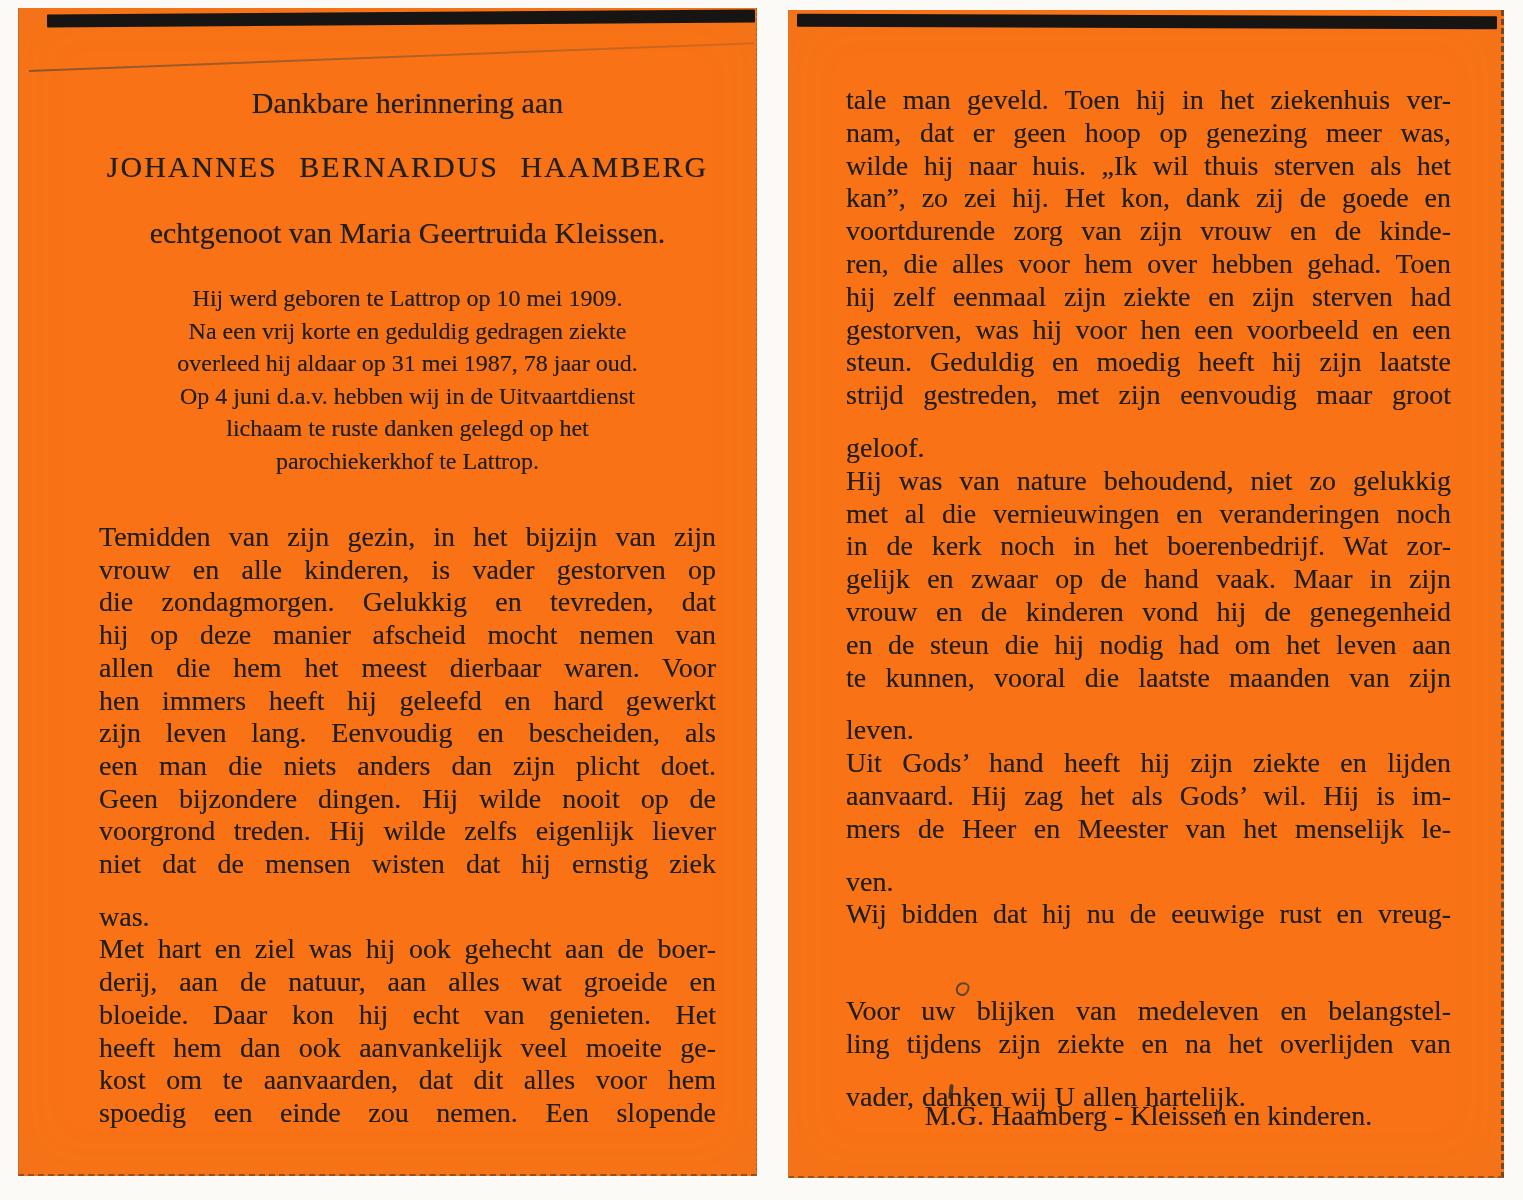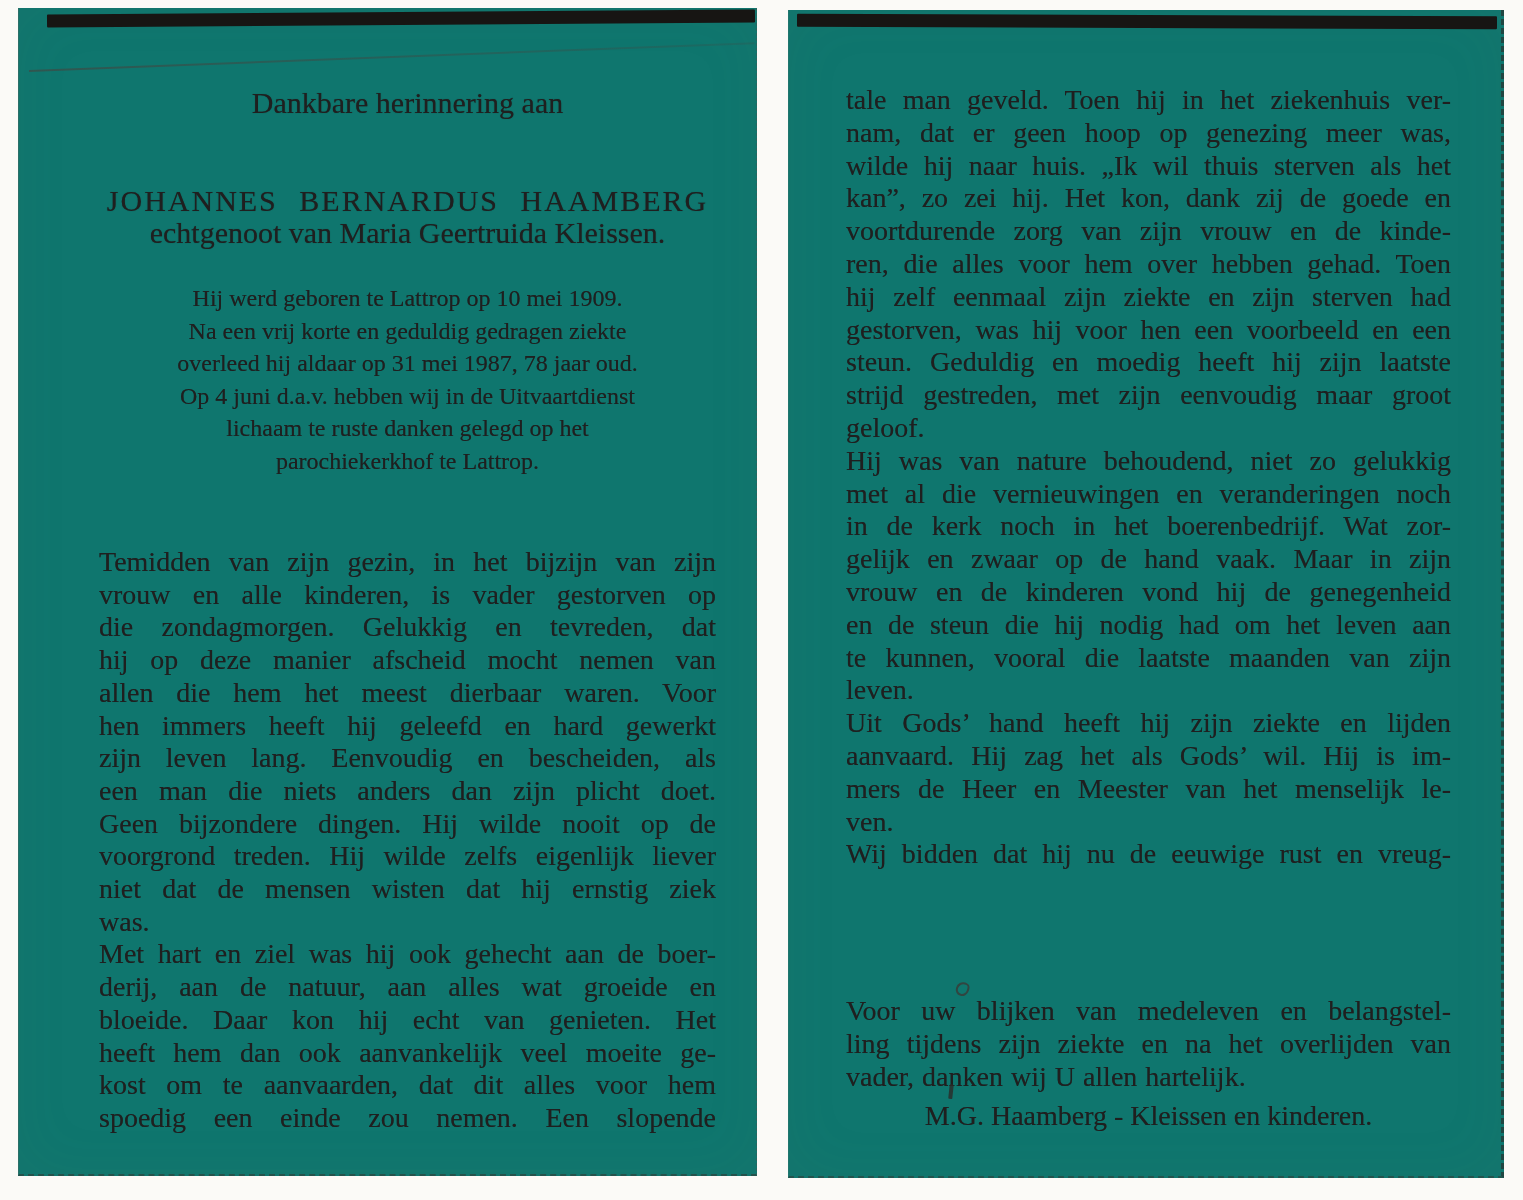--- a/index.html
+++ b/index.html
@@ -3,21 +3,21 @@
 <meta charset="utf-8">
 <style>
   html,body{margin:0;padding:0;}
   body{
     width:1523px;height:1200px;position:relative;overflow:hidden;
     background:#fbfaf7;
     font-family:"Liberation Serif","DejaVu Serif",serif;
     color:#1f1f1f;
   }
   .page{
-    position:absolute;background:#0f766e;
+    position:absolute;background:#f97316;
     box-shadow:inset 0 0 60px rgba(120,115,105,.06);
   }
   #left-page{
     left:18px;top:8px;width:737px;height:1166px;
     border-left:1px solid rgba(100,100,95,.35);
     border-right:1px dashed rgba(80,78,74,.45);
     border-bottom:2px dashed rgba(55,52,48,.55);
   }
   #right-page{
     left:788px;top:10px;width:712px;height:1166px;
@@ -39,30 +39,30 @@
   .tblock{position:absolute;}
   .lcol{left:80px;width:617px;}
   .rcol{left:57px;width:605px;}
   .ln{
     font-size:28px;line-height:32.7px;
     text-align:justify;text-align-last:justify;
     word-spacing:1px;
     text-shadow:0 0 .6px rgba(30,30,30,.55);
   }
   .rln{line-height:32.8px;}
-  .end{text-align-last:left;}
+  .end{text-align-last:left;margin-top:20px;}
   .cline{
     font-size:24px;line-height:32.6px;text-align:center;text-align-last:center;
     text-shadow:0 0 .6px rgba(30,30,30,.55);
   }
   .hline{
     font-size:30px;line-height:34px;text-align:center;
     text-shadow:0 0 .7px rgba(30,30,30,.6);
   }
-  #deceased-name{letter-spacing:2px;word-spacing:12px;margin-top:34px;}
+  #deceased-name{letter-spacing:2px;word-spacing:12px;}
   #signature-line{
     font-size:28px;line-height:33px;text-align:center;
     text-shadow:0 0 .6px rgba(30,30,30,.55);
   }
   
   .speck{position:absolute;opacity:.8;}
   #speck-blot{
     left:167px;top:972px;width:9px;height:10px;
     border:2px solid #3a3a36;border-radius:60% 40% 55% 50%;
     transform:rotate(18deg);
@@ -88,21 +88,21 @@
 
   <div class="tblock lcol" style="top:274px">
     <div class="cline">Hij werd geboren te Lattrop op 10 mei 1909.</div>
     <div class="cline">Na een vrij korte en geduldig gedragen ziekte</div>
     <div class="cline">overleed hij aldaar op 31 mei 1987, 78 jaar oud.</div>
     <div class="cline">Op 4 juni d.a.v. hebben wij in de Uitvaartdienst</div>
     <div class="cline">lichaam te ruste danken gelegd op het</div>
     <div class="cline">parochiekerkhof te Lattrop.</div>
   </div>
 
-  <div class="tblock lcol" style="top:538px">
+  <div class="tblock lcol" style="top:513px">
     <div class="ln">Temidden van zijn gezin, in het bijzijn van zijn</div>
     <div class="ln">vrouw en alle kinderen, is vader gestorven op</div>
     <div class="ln">die zondagmorgen. Gelukkig en tevreden, dat</div>
     <div class="ln">hij op deze manier afscheid mocht nemen van</div>
     <div class="ln">allen die hem het meest dierbaar waren. Voor</div>
     <div class="ln">hen immers heeft hij geleefd en hard gewerkt</div>
     <div class="ln">zijn leven lang. Eenvoudig en bescheiden, als</div>
     <div class="ln">een man die niets anders dan zijn plicht doet.</div>
     <div class="ln">Geen bijzondere dingen. Hij wilde nooit op de</div>
     <div class="ln">voorgrond treden. Hij wilde zelfs eigenlijk liever</div>

